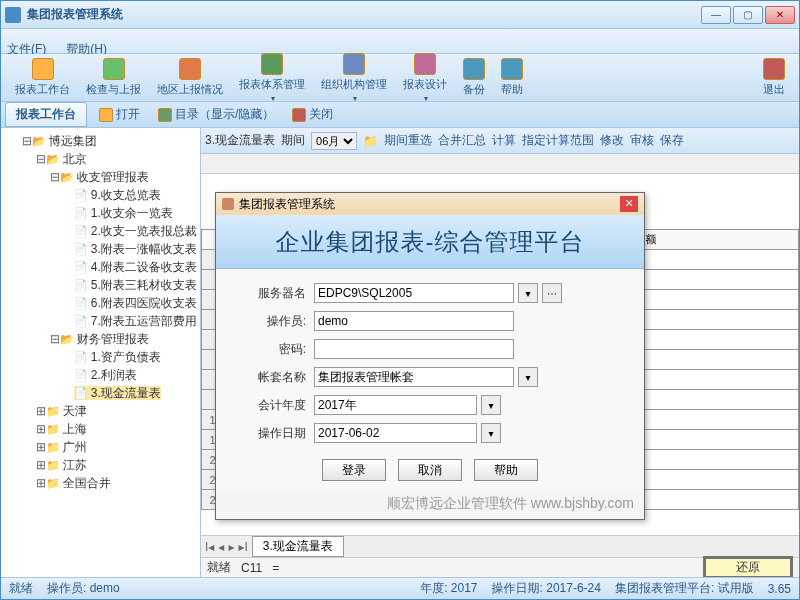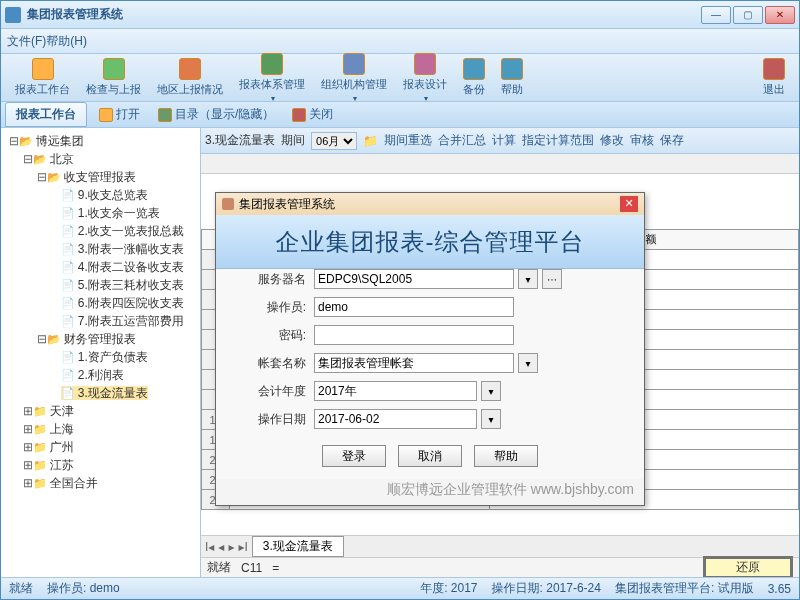--- a/index.html
+++ b/index.html
@@ -7,38 +7,38 @@
 
 .window { width: 800px; height: 600px; display: flex; flex-direction: column; border: 1px solid #4a8bc2; }
 
 .titlebar { height: 28px; background: linear-gradient(#e8f2fb, #cde4f7); display: flex; align-items: center; padding: 0 4px; border-bottom: 1px solid #a8c8e4; }
 .titlebar .app-icon { width: 16px; height: 16px; background: #4a8bc2; border-radius: 2px; margin-right: 6px; }
 .titlebar .title { flex: 1; color: #2a5a8a; font-weight: bold; }
 .titlebar .win-btns { display: flex; gap: 2px; }
 .win-btn { width: 30px; height: 18px; border: 1px solid #6a9bc8; background: linear-gradient(#f0f6fc, #d4e6f6); border-radius: 2px; display: flex; align-items: center; justify-content: center; font-size: 10px; color: #2a5a8a; }
 .win-btn.close { background: linear-gradient(#f8d0d0, #e89090); border-color: #c86060; color: #800; }
 
-.menubar { height: 22px; background: linear-gradient(#eaf3fb, #d6e8f8); display: flex; align-items: center; padding: 12px 6px; gap: 0; border-bottom: 1px solid #a8c8e4; }
+.menubar { height: 22px; background: linear-gradient(#eaf3fb, #d6e8f8); display: flex; padding: 12px 6px; gap: 20px; border-bottom: 1px solid #a8c8e4; }
 .menu-item { color: #2a5a8a; }
 
 .toolbar { height: 48px; background: linear-gradient(#e6f1fb, #c8e0f4); display: flex; align-items: center; padding: 0 6px; border-bottom: 1px solid #a8c8e4; }
 .tool-btn { display: flex; flex-direction: column; align-items: center; justify-content: center; padding: 2px 8px; color: #2a5a8a; gap: 2px; }
 .tool-btn .ticon { width: 22px; height: 22px; background: #ffb347; border-radius: 3px; border: 1px solid #cc8a2a; }
 .tool-btn .tlabel { font-size: 11px; white-space: nowrap; }
 .tool-btn.has-dd::after { content: "▾"; font-size: 8px; color: #2a5a8a; margin-left: 2px; }
 .toolbar .spacer { flex: 1; }
 
 .sub-toolbar { height: 26px; background: linear-gradient(#d8eafa, #c0dcf4); display: flex; align-items: center; padding: 0 4px; gap: 6px; border-bottom: 1px solid #a8c8e4; color: #2a5a8a; }
 .sub-tab { background: linear-gradient(#f6fbff, #dcecfa); border: 1px solid #8ab4da; padding: 3px 10px; border-radius: 3px 3px 0 0; font-weight: bold; }
 .sub-btn { display: flex; align-items: center; gap: 3px; padding: 2px 6px; }
 .sub-btn .sicon { width: 14px; height: 14px; background: #ffb347; border: 1px solid #cc8a2a; border-radius: 2px; }
 
 .body { flex: 1; display: flex; overflow: hidden; }
 
-.tree-pane { width: 200px; background: #fff; border-right: 1px solid #a8c8e4; overflow: auto; padding: 4px 6px; }
+.tree-pane { width: 200px; background: #fff; border-right: 1px solid #a8c8e4; overflow: auto; padding: 4px 19px; }
 .tree ul { list-style: none; padding-left: 14px; }
 .tree li { white-space: nowrap; line-height: 18px; color: #333; }
 .tree .folder::before { content: "📁"; font-size: 11px; margin-right: 3px; }
 .tree .folder-open::before { content: "📂"; font-size: 11px; margin-right: 3px; }
 .tree .doc::before { content: "📄"; font-size: 11px; margin-right: 3px; }
 .tree .sel { background: #fde8a8; }
 .tree .expander { display: inline-block; width: 10px; color: #666; }
 
 .main-pane { flex: 1; display: flex; flex-direction: column; background: #f4f8fc; }
 
@@ -64,21 +64,21 @@
 
 .statusbar { height: 22px; background: linear-gradient(#e6f1fb, #c8e0f4); display: flex; align-items: center; padding: 0 8px; gap: 14px; border-top: 1px solid #a8c8e4; font-size: 11px; color: #2a5a8a; }
 .statusbar .spacer { flex: 1; }
 
 
 .dialog { position: absolute; left: 215px; top: 192px; width: 430px; background: #f4f4f4; border: 1px solid #666; box-shadow: 2px 2px 6px rgba(0,0,0,0.3); }
 .dlg-title { height: 22px; background: linear-gradient(#f8e8d0, #f0d8b0); display: flex; align-items: center; padding: 0 6px; font-size: 11px; }
 .dlg-title .dico { width: 12px; height: 12px; background: #c86; margin-right: 5px; border-radius: 2px; }
 .dlg-title .dclose { margin-left: auto; width: 18px; height: 16px; background: #d44; color: #fff; text-align: center; line-height: 14px; font-size: 11px; }
 .dlg-banner { height: 54px; background: linear-gradient(#d8ecfc, #b0d4f4); display: flex; align-items: center; justify-content: center; font-size: 24px; color: #1a4a7a; letter-spacing: 1px; border-bottom: 1px solid #9bbcda; }
-.dlg-body { padding: 0 24px 6px; background: #f8f8f8; }
+.dlg-body { padding: 14px 24px 6px; background: #f8f8f8; }
 .form-row { display: flex; align-items: center; margin-bottom: 8px; }
 .form-row label { width: 66px; text-align: right; margin-right: 8px; color: #333; }
 .form-row input, .form-row select { flex: 0 0 200px; height: 20px; border: 1px solid #999; font-size: 12px; padding: 0 3px; background: #fff; }
 .form-row .mini-btn { width: 20px; height: 20px; border: 1px solid #999; background: #eee; margin-left: 4px; display: flex; align-items: center; justify-content: center; font-size: 10px; }
 .dlg-buttons { display: flex; justify-content: center; gap: 12px; padding: 8px 0 6px; }
 .dlg-buttons button { width: 64px; height: 22px; border: 1px solid #888; background: linear-gradient(#fff, #e4e4e4); }
 .dlg-footer { text-align: right; font-size: 14px; color: #999; padding: 2px 10px 6px; }
 </style>
 </head>
 <body>

